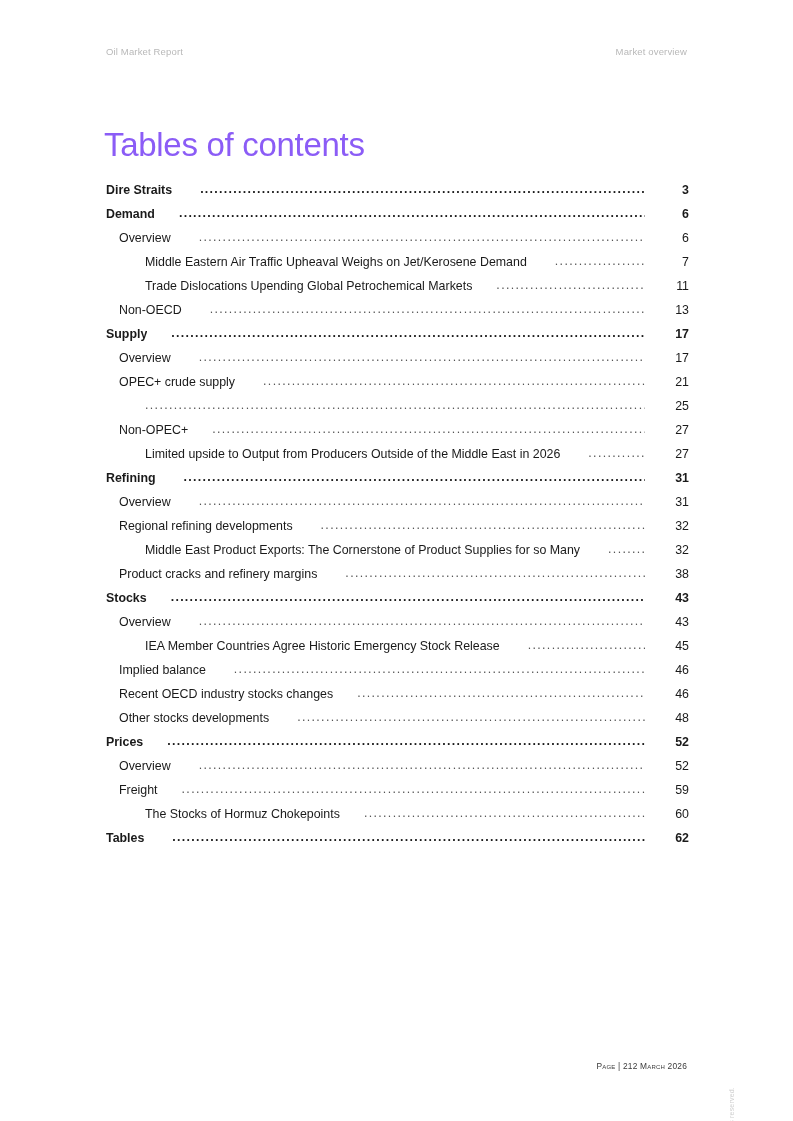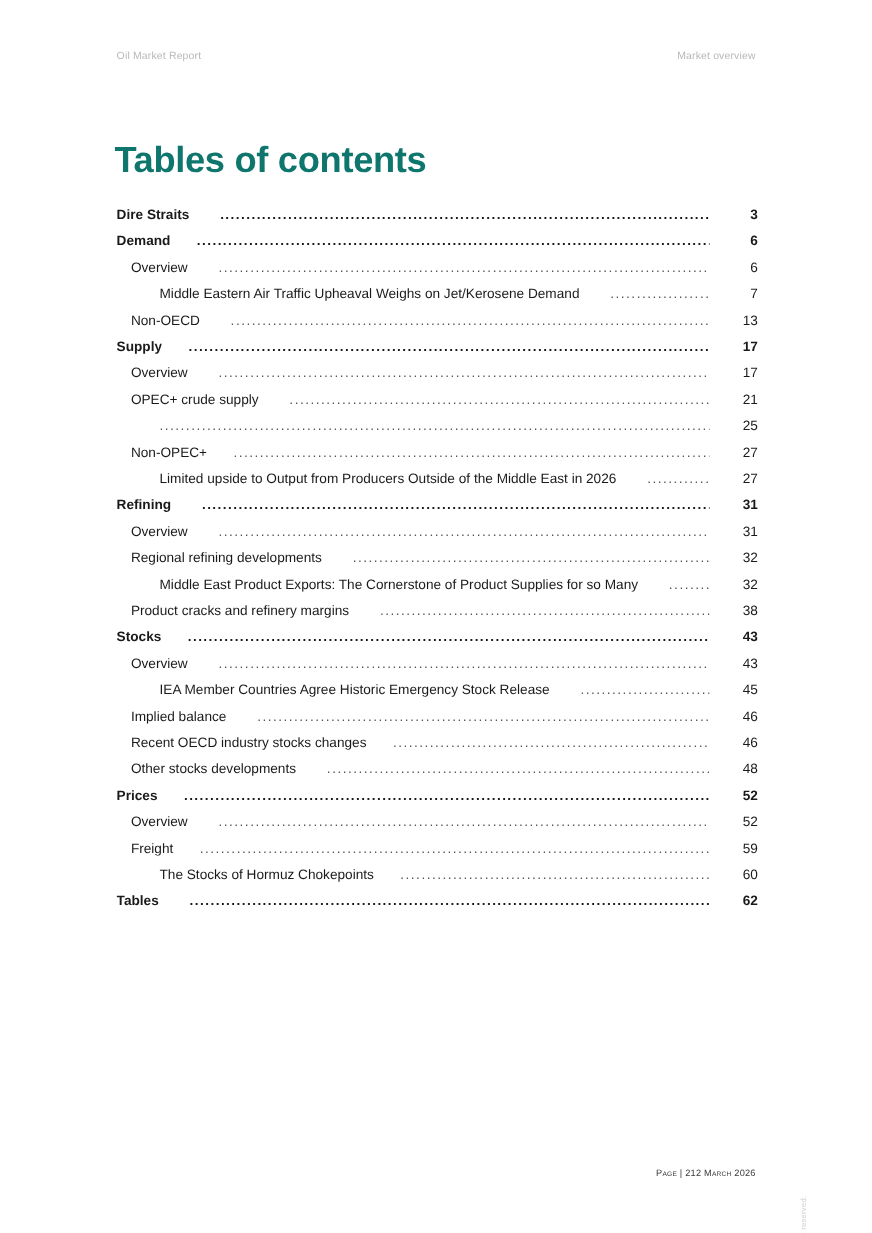--- a/index.html
+++ b/index.html
@@ -38,36 +38,36 @@
   .running-head .rh-left,
   .running-head .rh-right { white-space: nowrap; }
 
   
   .doc-title {
     position: absolute;
     top: 105px;
     left: 104px;
     font-size: 33px;
     line-height: 1.12;
-    font-weight: bold;
-    color: #0f766e;
+    font-weight: normal;
+    color: #8b5cf6;
     letter-spacing: -0.3px;
   }
 
   
   .toc {
     position: absolute;
     top: 183px;
     left: 106px;
     width: 583px;
   }
 
   .toc-row {
     display: flex;
-    align-items: center;
+    align-items: flex-start;
     height: 24px;
     font-size: 12.4px;
     color: #1a1a1a;
     white-space: nowrap;
     gap: 24px;
   }
 
   .toc-label {
     flex: 0 0 auto;
     overflow: hidden;
@@ -169,20 +169,25 @@
       <div class="toc-row lvl-2 gap-yes">
         <span class="toc-label">Overview</span>
         <span class="toc-dots"></span>
         <span class="toc-page">6</span>
       </div>
       <div class="toc-row lvl-3 gap-yes">
         <span class="toc-label">Middle Eastern Air Traffic Upheaval Weighs on Jet/Kerosene Demand</span>
         <span class="toc-dots"></span>
         <span class="toc-page">7</span>
       </div>
+      <div class="toc-row lvl-3">
+        <span class="toc-label">Trade Dislocations Upending Global Petrochemical Markets</span>
+        <span class="toc-dots"></span>
+        <span class="toc-page">11</span>
+      </div>
       <div class="toc-row lvl-2 gap-yes">
         <span class="toc-label">Non-OECD</span>
         <span class="toc-dots"></span>
         <span class="toc-page">13</span>
       </div>
       <div class="toc-row lvl-1">
         <span class="toc-label">Supply</span>
         <span class="toc-dots"></span>
         <span class="toc-page">17</span>
       </div>

